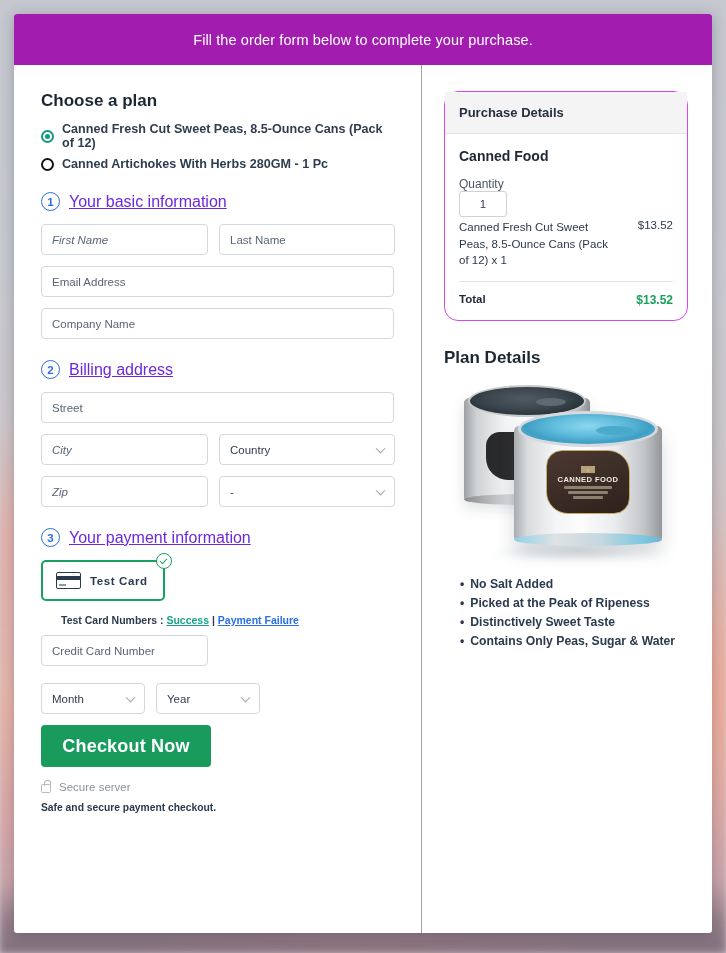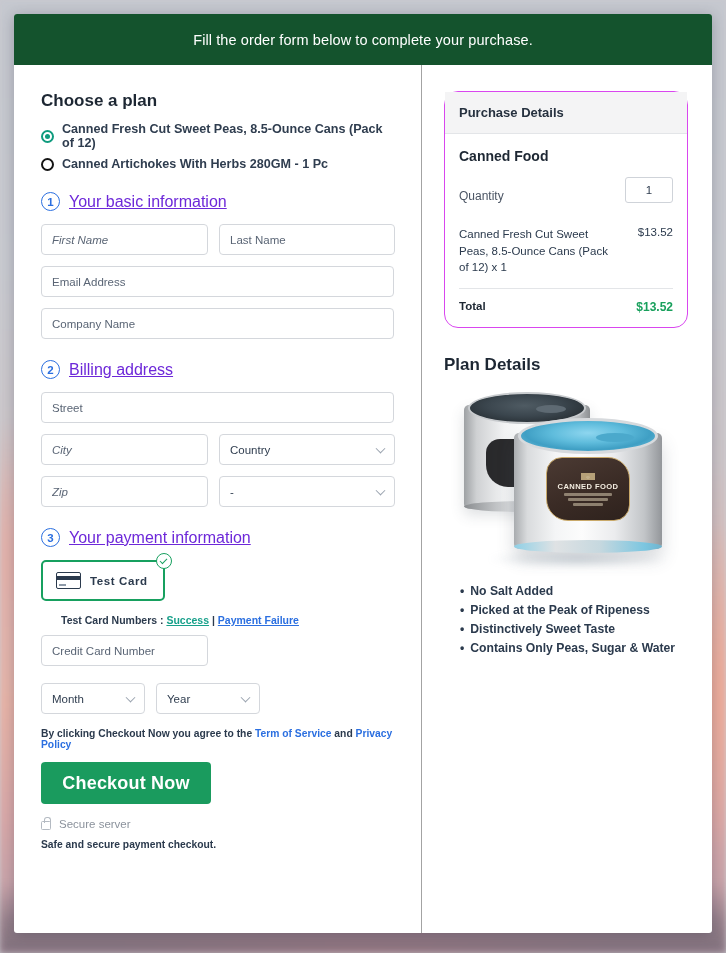--- a/index.html
+++ b/index.html
@@ -51,21 +51,21 @@
     background: #ffffff;
     border-radius: 3px;
     box-shadow: 0 2px 14px rgba(40,40,60,.28);
     overflow: hidden;
     display: flex;
     flex-direction: column;
   }
 
   .banner {
     height: 51px;
-    background: #14532d;
+    background: #a21caf;
     color: #ffffff;
     display: flex;
     align-items: center;
     justify-content: center;
     font-size: 14.5px;
     letter-spacing: .1px;
     flex: 0 0 auto;
   }
 
   .card-body {
@@ -355,23 +355,24 @@
   }
   .purchase-body { padding: 14px 14px 13px 14px; }
   .prod-name {
     font-size: 14px;
     font-weight: bold;
     color: #1d2733;
     margin-bottom: 13px;
   }
   .qty-row {
     display: flex;
-    align-items: flex-end;
+    align-items: flex-start;
     justify-content: space-between;
-    margin-bottom: 23px;
+    margin-bottom: 2px;
+    flex-direction: column;
   }
   .qty-label { font-size: 12px; color: #4a5463; }
   .qty-input {
     width: 48px; height: 26px;
     border: 1px solid #cfd3d9;
     border-radius: 3px;
     text-align: center;
     font-size: 11.5px;
     color: #2f3d4f;
     font-family: "Liberation Sans", sans-serif;
@@ -634,23 +635,20 @@
         <div class="select-wrap" style="width:104px;flex:0 0 104px;">
           <input class="field" type="text" readonly="" value="Month" style="">
           <span class="chev"></span>
         </div>
         <div class="select-wrap" style="width:104px;flex:0 0 104px;">
           <input class="field" type="text" readonly="" value="Year" style="">
           <span class="chev"></span>
         </div>
       </div>
 
-      <div class="agree-line">
-        <span>By clicking Checkout Now you agree to the </span><a href="#">Term of Service</a><span> and </span><a href="#">Privacy Policy</a>
-      </div>
 
       <button class="checkout-btn">Checkout Now</button>
 
       <div class="secure-row">
         <span class="lock-icon"></span>
         <span class="secure-text">Secure server</span>
       </div>
 
       <div class="footnote">Safe and secure payment checkout.</div>
     </div>

